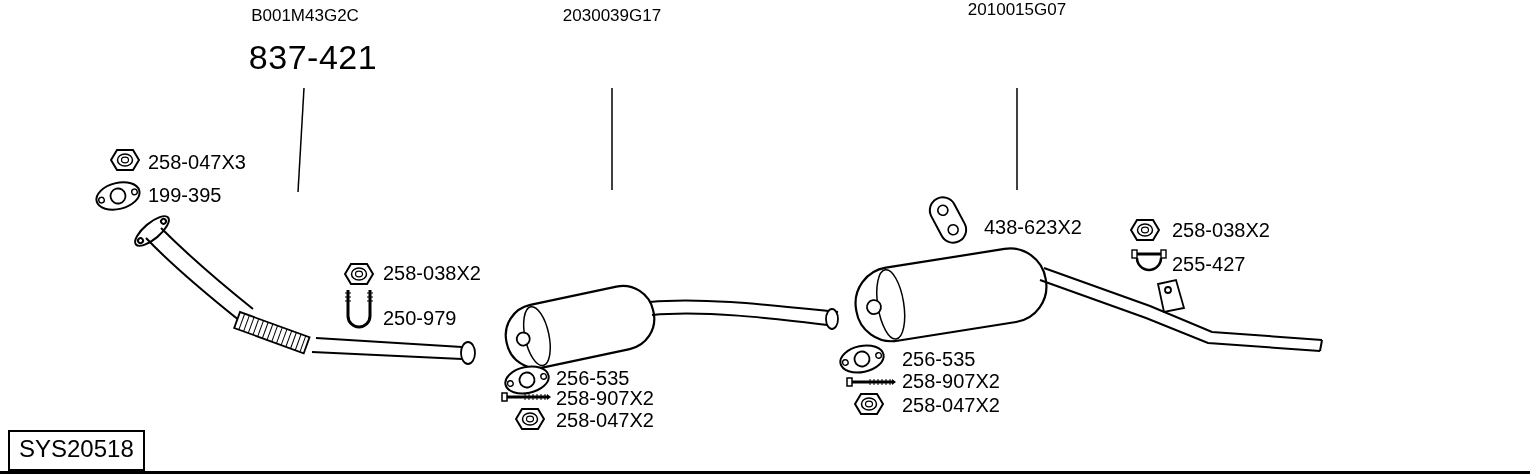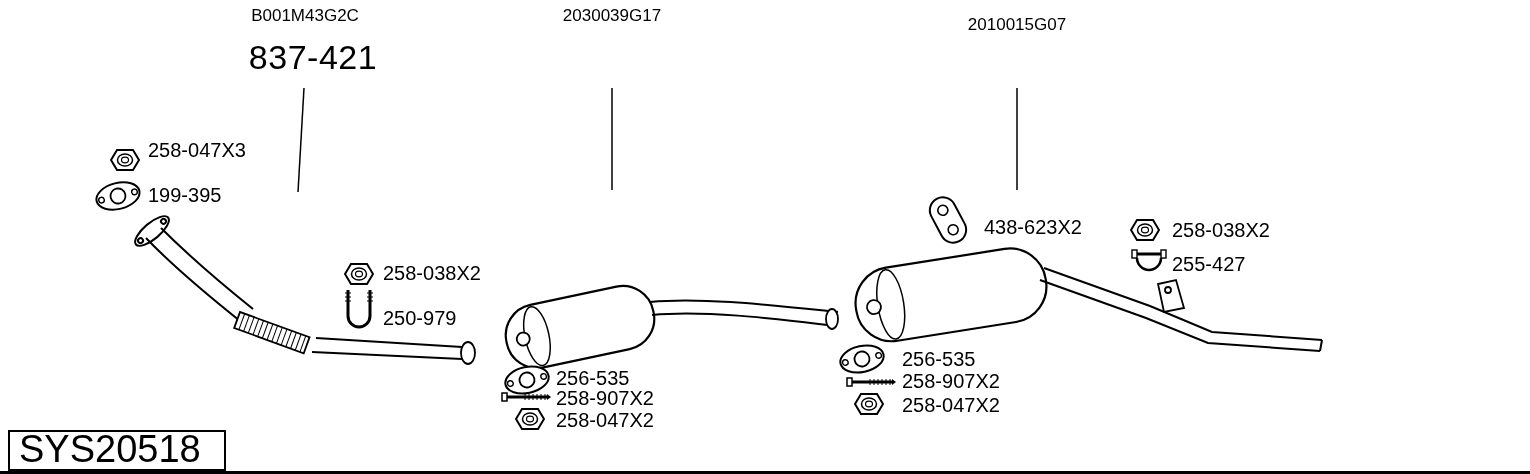--- a/index.html
+++ b/index.html
@@ -19,22 +19,22 @@
   .asm-number{
     position:absolute;transform:translateX(-50%);
     font-size:34px;white-space:nowrap;letter-spacing:0.5px;margin-left:8px;
   }
   .part-label{
     position:absolute;font-size:20px;white-space:nowrap;
   }
   .sys-box{
     position:absolute;left:8px;top:430px;
     border:2px solid #000;
-    padding:0 23px 3px 9px;
-    font-size:38px;line-height:34px;
+    padding:0 9px 3px 9px;
+    font-size:24px;line-height:34px;
     background:#fff;
   }
   .bottom-rule{
     position:absolute;left:0;bottom:0;width:1530px;height:3px;background:#000;
   }
 </style>
 </head>
 <body>
 
 <div id="page">
@@ -174,23 +174,23 @@
     <g transform="rotate(-12 862 359)">
       <use href="#sym-gasket" x="836" y="339" width="52" height="40"></use>
     </g>
     <use href="#sym-bolt" x="846" y="375" width="50" height="14"></use>
     <use href="#sym-nut" x="854" y="391" width="30" height="26"></use>
   </svg>
 
   <div class="asm-code" style="left:305px;top:6px">B001M43G2C</div>
   <div class="asm-number" style="left:305px;top:38px">837-421</div>
   <div class="asm-code" style="left:612px;top:6px">2030039G17</div>
-  <div class="asm-code" style="left:1017px;top:15px">2010015G07</div>
-
-  <div class="part-label" style="left:148px;top:139px">258-047X3</div>
+  <div class="asm-code" style="left:1017px;top:0">2010015G07</div>
+
+  <div class="part-label" style="left:148px;top:151px">258-047X3</div>
   <div class="part-label" style="left:148px;top:184px">199-395</div>
   <div class="part-label" style="left:383px;top:262px">258-038X2</div>
   <div class="part-label" style="left:383px;top:307px">250-979</div>
   <div class="part-label" style="left:556px;top:367px">256-535</div>
   <div class="part-label" style="left:556px;top:387px">258-907X2</div>
   <div class="part-label" style="left:556px;top:409px">258-047X2</div>
   <div class="part-label" style="left:984px;top:216px">438-623X2</div>
   <div class="part-label" style="left:1172px;top:219px">258-038X2</div>
   <div class="part-label" style="left:1172px;top:253px">255-427</div>
   <div class="part-label" style="left:902px;top:348px">256-535</div>

